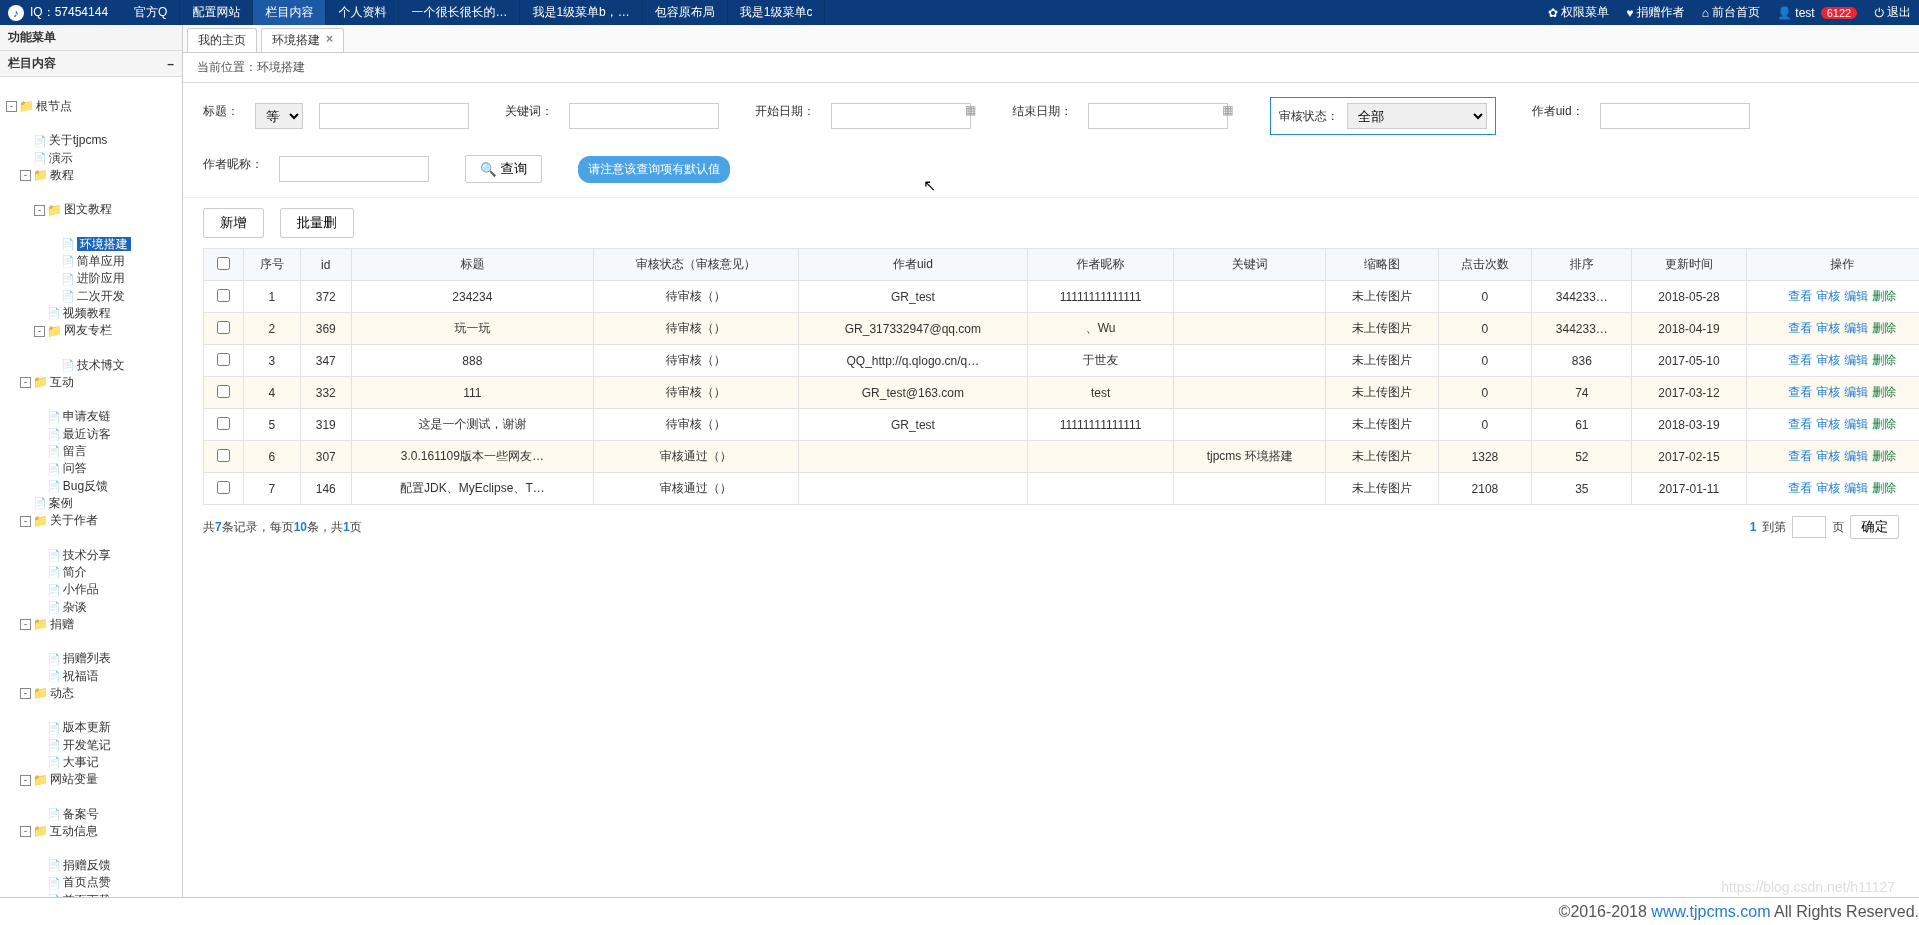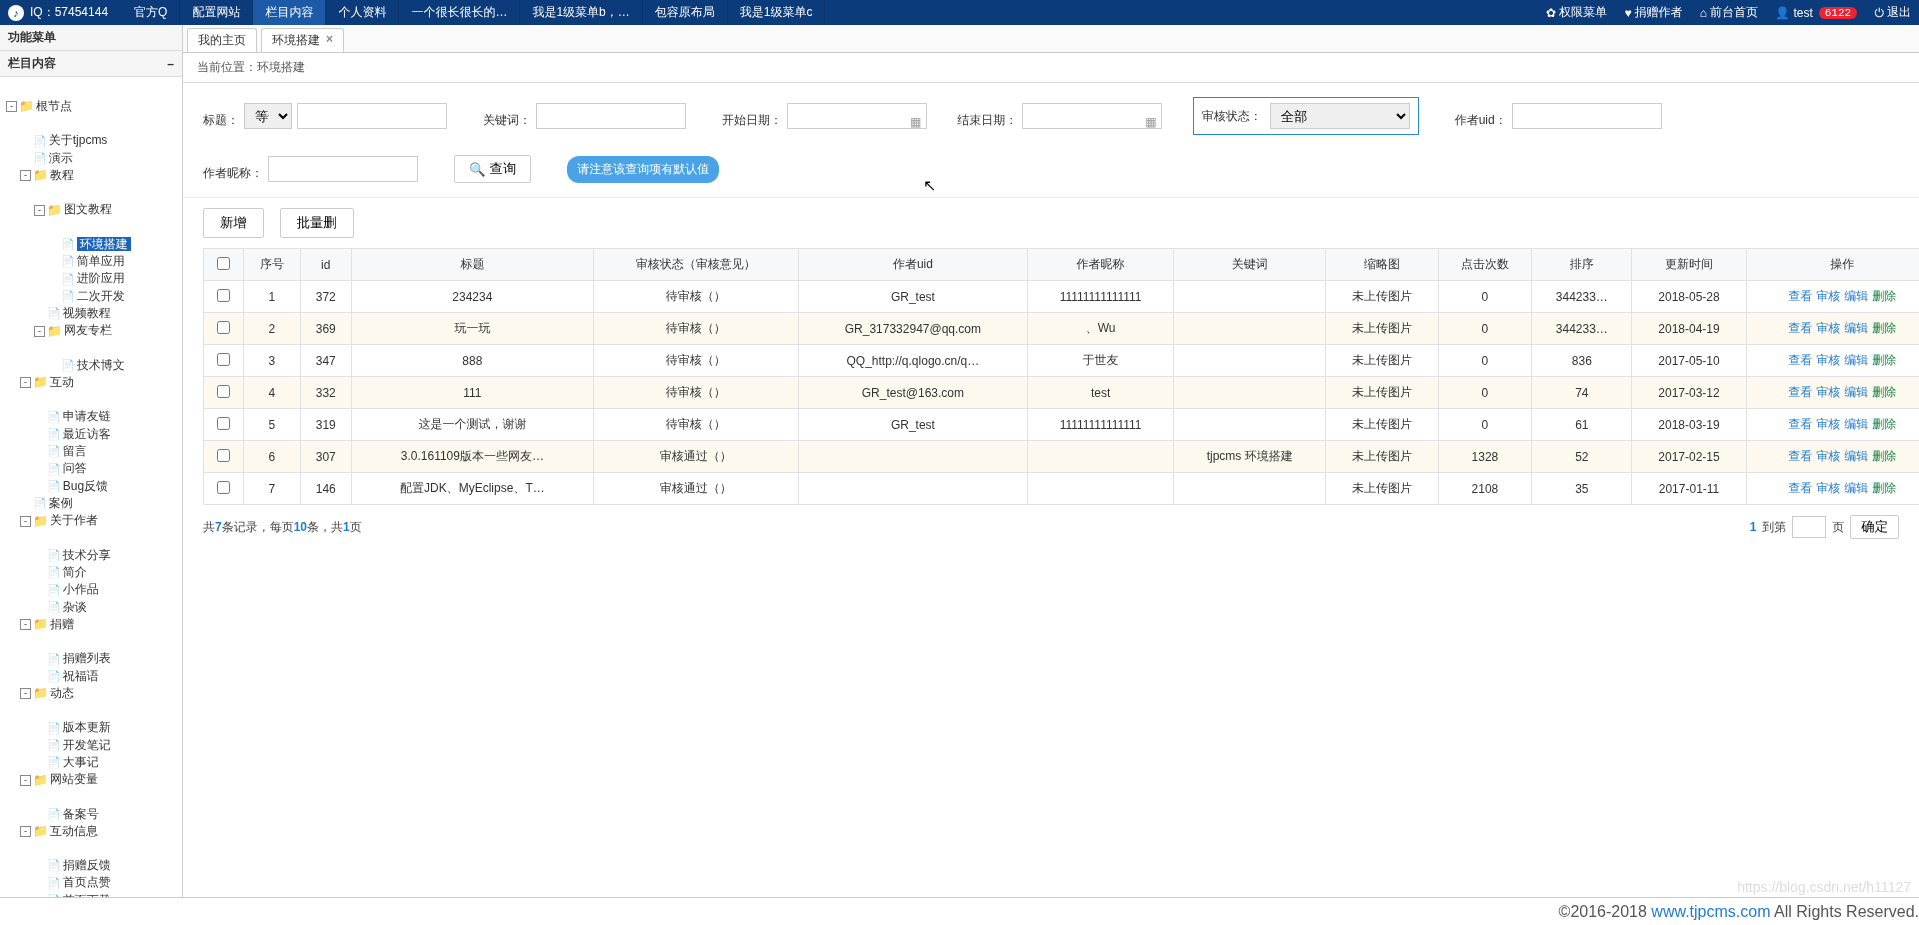--- a/index.html
+++ b/index.html
@@ -5,41 +5,41 @@
 * { margin:0; padding:0; box-sizing:border-box; font-family:"Microsoft YaHei",Arial,sans-serif; }
 body { font-size:12px; color:#333; background:#fff; overflow:hidden; }
 .topbar { height:25px; background:#0b3b7a; color:#fff; display:flex; align-items:center; padding:0 8px; }
 .topbar .logo { width:16px; height:16px; border-radius:50%; background:#fff; color:#0b3b7a; display:flex; align-items:center; justify-content:center; font-weight:bold; margin-right:6px; font-size:11px; }
 .topbar .qq { margin-right:14px; font-size:12px; }
 .topbar .nav { display:flex; height:100%; }
 .topbar .nav .tab { padding:0 12px; line-height:25px; cursor:pointer; border-right:1px solid #0a3468; font-size:12px; }
 .topbar .nav .tab.active { background:#1c5aa8; }
 .topbar .spacer { flex:1; }
 .topbar .right a { color:#fff; margin-left:14px; cursor:pointer; display:inline-flex; align-items:center; gap:3px; font-size:12px; }
-.topbar .badge { background:#e23; color:#fff; border-radius:8px; padding:0 6px; font-size:11px; margin-left:3px;font-family:Liberation Mono, monospace; }
+.topbar .badge { background:#e23; color:#fff; border-radius:8px; padding:0 6px; font-size:11px; margin-left:3px; }
 .layout { display:flex; height:calc(100vh - 25px - 28px); }
 .sidebar { width:183px; border-right:1px solid #ccc; display:flex; flex-direction:column; }
 .panel-hdr { background:#f5f5f5; border-bottom:1px solid #ddd; padding:4px 8px; font-weight:bold; display:flex; justify-content:space-between; align-items:center; }
 .panel-hdr .collapse { cursor:pointer; font-weight:bold; }
 .tree { flex:1; overflow:auto; padding:4px 2px; }
 .tree ul { list-style:none; padding-left:14px;margin-top:17px; }
 .tree li { line-height:15px; padding:1px 0; white-space:nowrap; }
 .tree .toggle { display:inline-block; width:11px; height:11px; border:1px solid #888; text-align:center; line-height:9px; font-size:9px; margin-right:2px; cursor:pointer; vertical-align:middle; }
 .tree .notoggle { display:inline-block; width:13px; }
 .tree .folder { color:#b58a00; margin-right:2px; font-size:12px; vertical-align:middle; }
 .tree .file { color:#6ab0e8; margin-right:2px; font-size:11px; vertical-align:middle; }
 .tree .label { cursor:pointer; vertical-align:middle; }
 .tree .label.sel { background:#1964bd; color:#fff; padding:0 3px; }
 .main { flex:1; display:flex; flex-direction:column; overflow:hidden; }
 .tabs { display:flex; border-bottom:1px solid #ccc; background:#fafafa; height:28px; }
 .tabs .t { border:1px solid #ccc; border-bottom:none; margin:3px 0 0 4px; padding:3px 10px; background:#fff; display:flex; align-items:flex-start; gap:6px; border-radius:3px 3px 0 0; font-size:12px; }
 .tabs .t .x { color:#888; cursor:pointer; font-weight:bold; }
 .bc { padding:6px 14px; border-bottom:1px solid #ddd; font-size:12px; color:#555; }
 .search { padding:14px 20px; display:flex; flex-wrap:wrap; gap:20px 36px; align-items:center; border-bottom:1px solid #eee; }
-.fld { display:flex; align-items:flex-end; gap:5px; }
+.fld { display:flex; align-items:flex-start; gap:16px; }
 .fld label { color:#333; }
 .fld input, .fld select { border:1px solid #ccc; height:26px; padding:0 6px; }
 .fld input.mid { width:150px; }
 .fld input.date { width:140px; }
 .fld select.sm { width:48px; }
 .fld select.lg { width:140px; }
 .highlight { border:1px solid #2a86d6; padding:5px 8px; display:flex; align-items:center; gap:8px; }
 .btn { border:1px solid #ccc; background:#fff; padding:5px 16px; cursor:pointer; border-radius:2px; }
 .btn-q { border:1px solid #ccc; background:#fff; padding:4px 14px; cursor:pointer; border-radius:2px; display:flex; align-items:center; gap:4px; }
 .btn-q .ico { color:#2a86d6; }
@@ -50,21 +50,21 @@
 .table th { background:#f5f9fc; font-weight:normal; }
 .table tr:nth-child(even) td { background:#fdf9ee; }
 .table .actions a { color:#1f7bd4; margin:0 2px; cursor:pointer; }
 .table .actions .dis { color:#15803d; }
 .pager { display:flex; justify-content:space-between; align-items:center; padding:10px 20px; color:#444; }
 .pager .blue { color:#1f7bd4; font-weight:bold; }
 .pager .right { display:flex; align-items:center; gap:6px; }
 .pager input { width:34px; border:1px solid #ccc; height:22px; text-align:center; }
 .footer { height:36px; border-top:1px solid #ccc; text-align:right; line-height:28px; font-size:16px; color:#555; }
 .footer a { color:#1f7bd4; }
-.watermark { position:fixed; right:8px; bottom:30px; color:#ddd; font-size:14px; pointer-events:none; }
+.watermark { position:fixed; right:24px; bottom:30px; color:#ddd; font-size:14px; pointer-events:none; }
 .cursor { position:fixed; left:923px; top:176px; font-size:16px; pointer-events:none; color:#000; }
 .cal { color:#999; margin-left:-22px; pointer-events:none; }
 </style>
 </head>
 <body>
 
 <div class="topbar">
   <div class="logo">♪</div>
   <span class="qq">IQ：57454144</span>
   <div class="nav" id="topnav">

